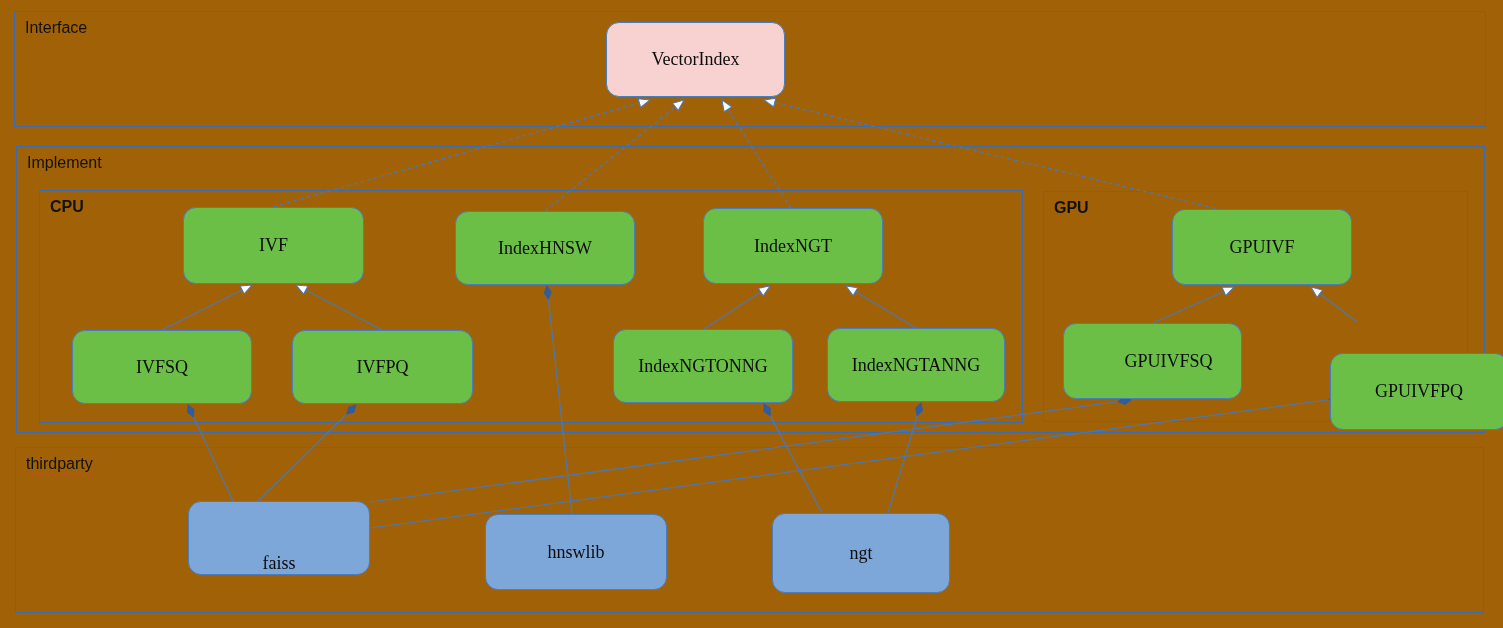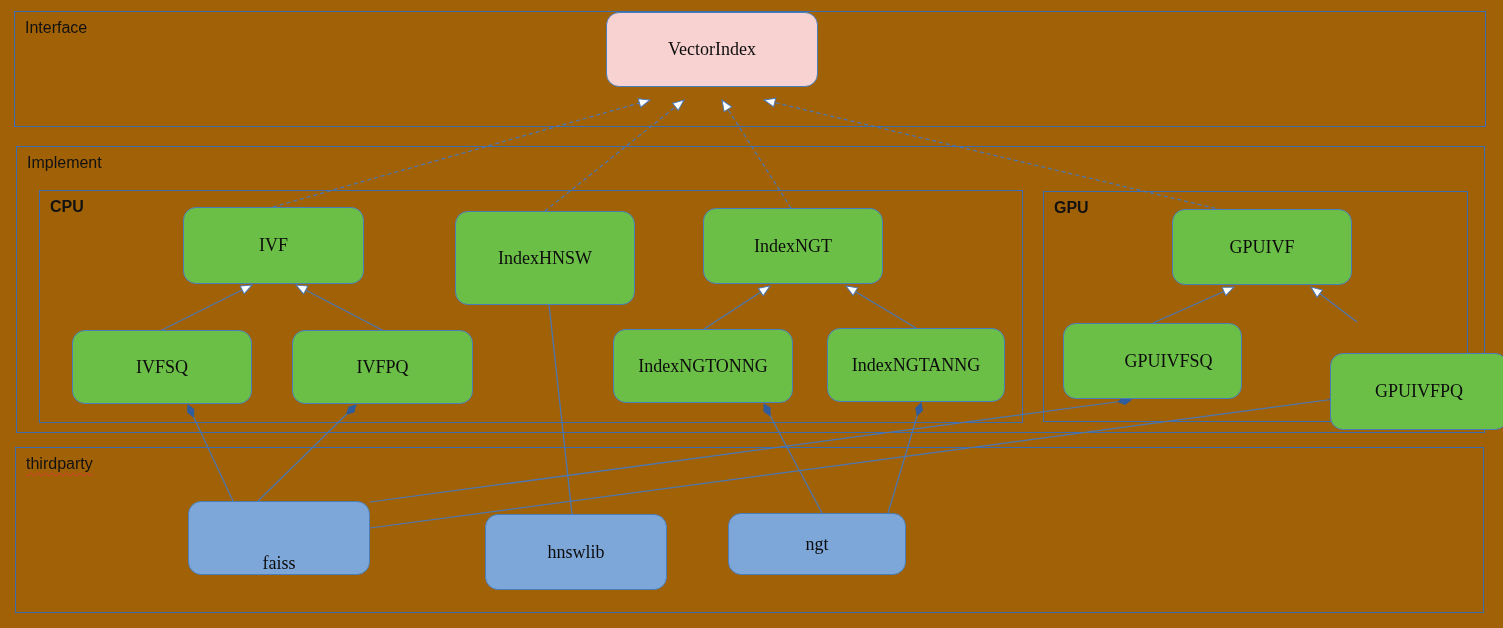--- a/index.html
+++ b/index.html
@@ -76,27 +76,27 @@
       <line x1="1357" y1="322" x2="1311" y2="287" stroke="#4b77b4" stroke-width="1.25" class="inheritance" marker-end="url(#arrow-triangle)"></line>
       <line x1="233" y1="501" x2="188" y2="405" stroke="#4b77b4" stroke-width="1.25" class="composition" marker-end="url(#arrow-diamond)"></line>
       <line x1="258" y1="501" x2="356" y2="405" stroke="#4b77b4" stroke-width="1.25" class="composition" marker-end="url(#arrow-diamond)"></line>
       <line x1="572" y1="514" x2="547" y2="286" stroke="#4b77b4" stroke-width="1.25" class="composition" marker-end="url(#arrow-diamond)"></line>
       <line x1="822" y1="513" x2="764" y2="404" stroke="#4b77b4" stroke-width="1.25" class="composition" marker-end="url(#arrow-diamond)"></line>
       <line x1="888" y1="513" x2="921" y2="403" stroke="#4b77b4" stroke-width="1.25" class="composition" marker-end="url(#arrow-diamond)"></line>
       <line x1="370" y1="502" x2="1131" y2="400" stroke="#4b77b4" stroke-width="1.25" class="composition" marker-end="url(#arrow-diamond)"></line>
       <line x1="370" y1="528" x2="1342" y2="398" stroke="#4b77b4" stroke-width="1.25" class="composition" marker-end="url(#arrow-diamond)"></line>
     </svg>
 
-  <div class="node interface" id="n-vectorindex" style="left: 606px; top: 12px; width: 212px; height: 75px;">
+  <div class="node interface" id="n-vectorindex" style="left: 606px; top: 22px; width: 179px; height: 75px;">
       <span>VectorIndex</span>
     </div>
   <div class="node cpu" id="n-ivf" style="left: 183px; top: 207px; width: 181px; height: 77px;">
       <span>IVF</span>
     </div>
-  <div class="node cpu" id="n-indexhnsw" style="left: 455px; top: 211px; width: 180px; height: 94px;">
+  <div class="node cpu" id="n-indexhnsw" style="left: 455px; top: 211px; width: 180px; height: 74px;">
       <span>IndexHNSW</span>
     </div>
   <div class="node cpu" id="n-indexngt" style="left: 703px; top: 208px; width: 180px; height: 76px;">
       <span>IndexNGT</span>
     </div>
   <div class="node cpu" id="n-ivfsq" style="left: 72px; top: 330px; width: 180px; height: 74px;">
       <span>IVFSQ</span>
     </div>
   <div class="node cpu" id="n-ivfpq" style="left: 292px; top: 330px; width: 181px; height: 74px;">
       <span>IVFPQ</span>
@@ -115,16 +115,16 @@
     </div>
   <div class="node gpu" id="n-gpuivfpq" style="left: 1330px; top: 322px; width: 178px; height: 77px; margin-top: 31px;">
       <span>GPUIVFPQ</span>
     </div>
   <div class="node thirdparty" id="n-faiss" style="left: 188px; top: 501px; width: 182px; height: 74px; align-items: flex-end;">
       <span>faiss</span>
     </div>
   <div class="node thirdparty" id="n-hnswlib" style="left: 485px; top: 514px; width: 182px; height: 76px;">
       <span>hnswlib</span>
     </div>
-  <div class="node thirdparty" id="n-ngt" style="left: 728px; top: 513px; width: 178px; height: 62px;">
+  <div class="node thirdparty" id="n-ngt" style="left: 772px; top: 513px; width: 178px; height: 80px;">
       <span>ngt</span>
     </div>
 </div>
 
 </body></html>

